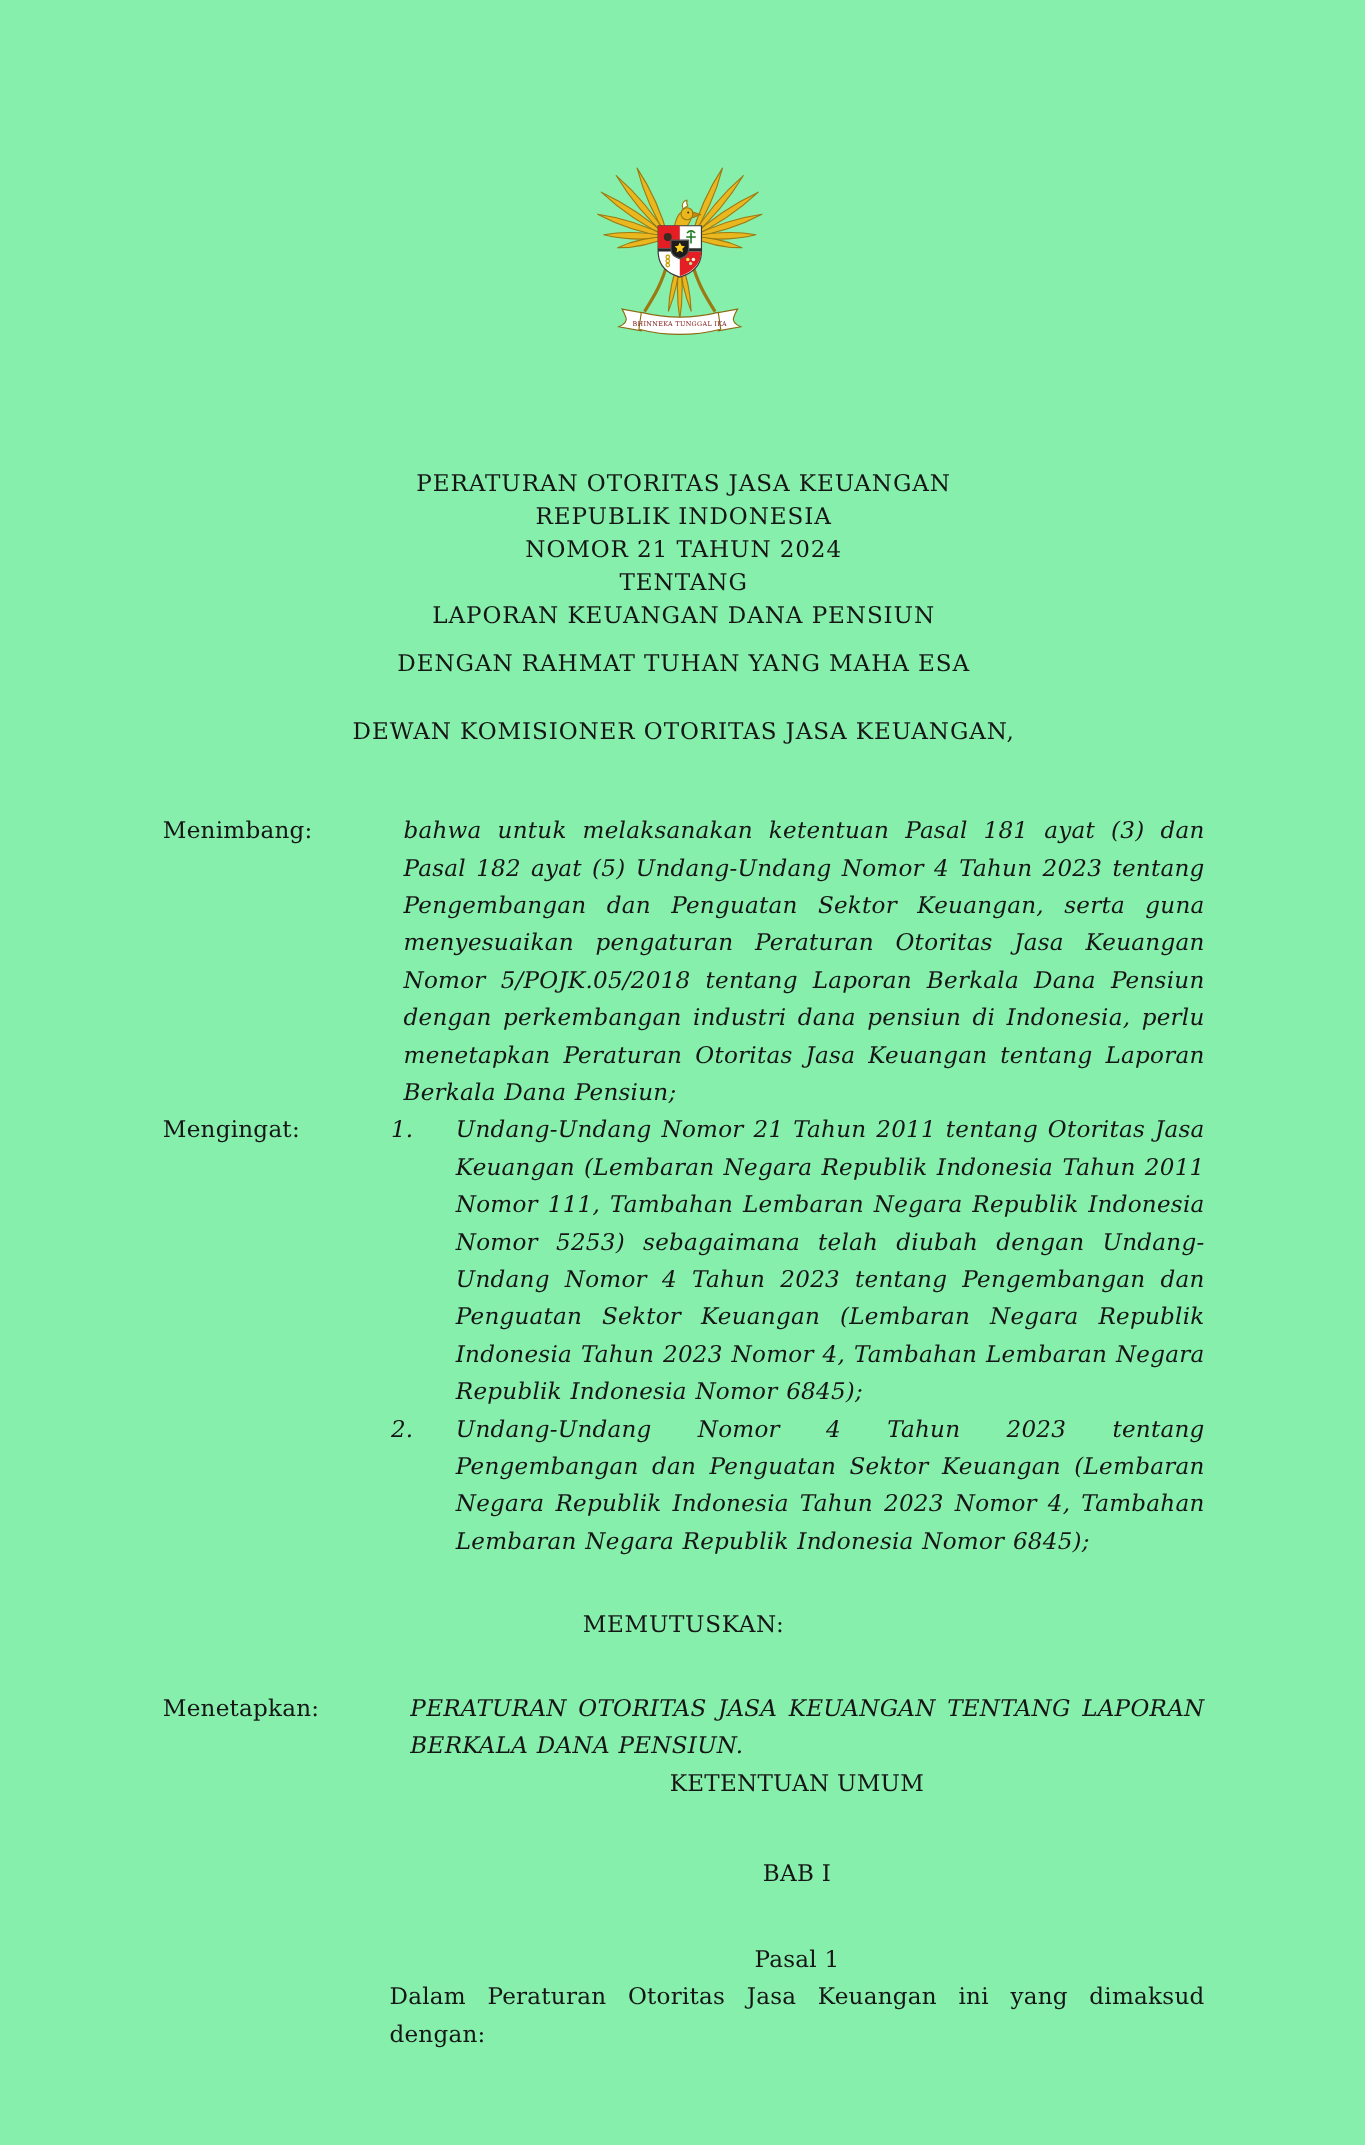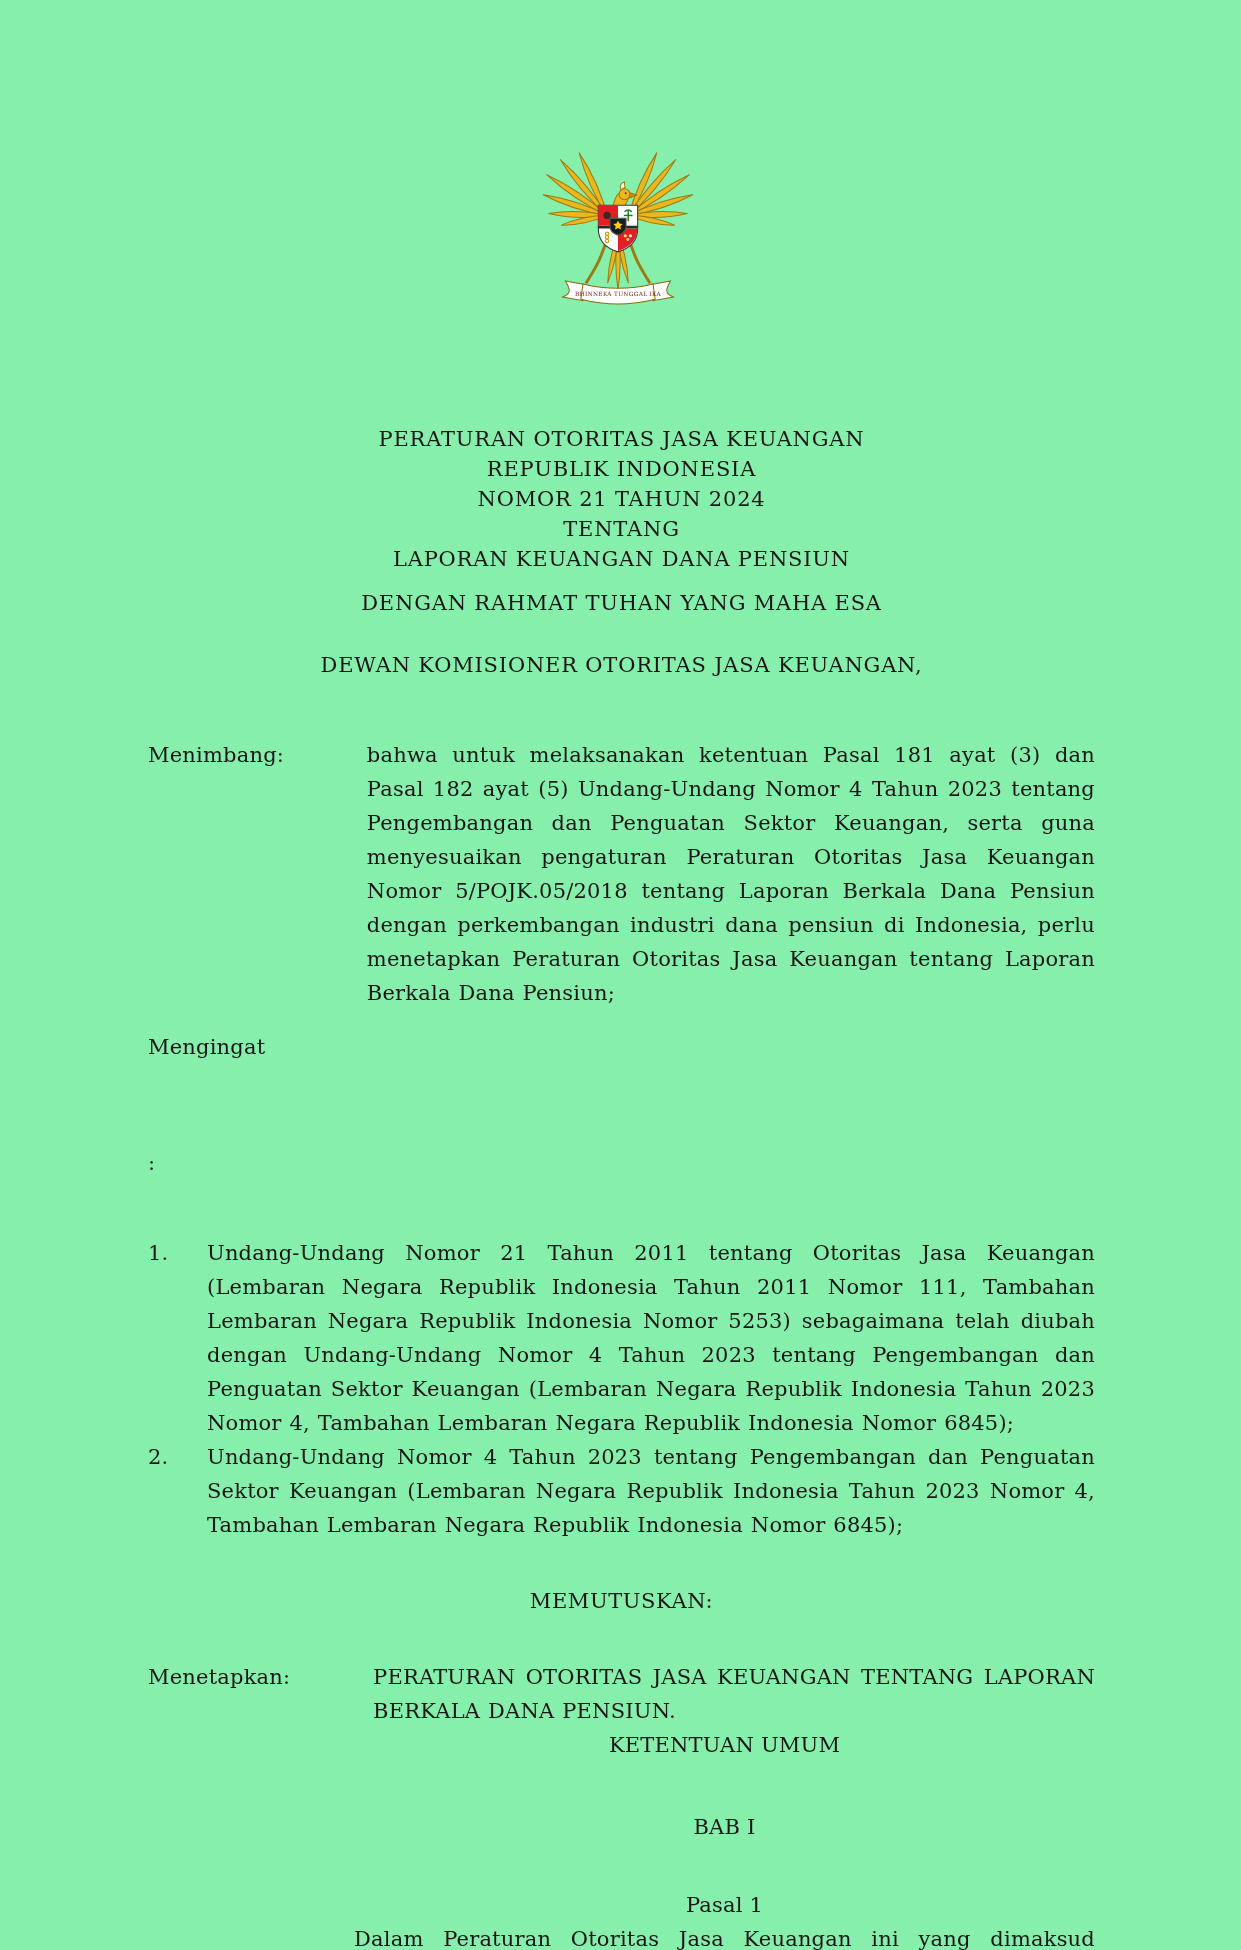--- a/index.html
+++ b/index.html
@@ -23,27 +23,27 @@
     left:148px;
     width:947px;
     font-size:21px;
     line-height:34px;
     letter-spacing:0.2px;
   }
   .center{text-align:center;}
   .title-block div{line-height:30px;letter-spacing:0.8px;}
   .invocation{margin-top:12px;letter-spacing:0.8px;}
   .authority{margin-top:28px;letter-spacing:0.8px;}
-  .row{display:flex;align-items:flex-start;margin-top:20px;}
+  .row{display:flex;align-items:flex-start;}
   .row .label{flex:0 0 116px;}
   .row .colon{flex:0 0 90px;}
-  .row .content{flex:1;}
+  .row .content{flex:1;font-style:italic;}
   .justify{text-align:justify;text-justify:inter-word;word-spacing:1px;}
   .menimbang{margin-top:56px;justify-content:flex-end;}
-  .mengingat{flex-direction:column;}
+  .mengingat{}
   .numitem{display:flex;align-items:flex-start;}
   .numitem .num{flex:0 0 59px;}
   .numitem .itemtext{flex:1;}
   .memutuskan{margin:42px 0 42px 0;letter-spacing:0.6px;}
   .indent-col{margin-left:206px;}
   .bab-number{margin-top:48px;}
   .pasal-number{margin-top:44px;}
 </style>
 </head>
 <body>

